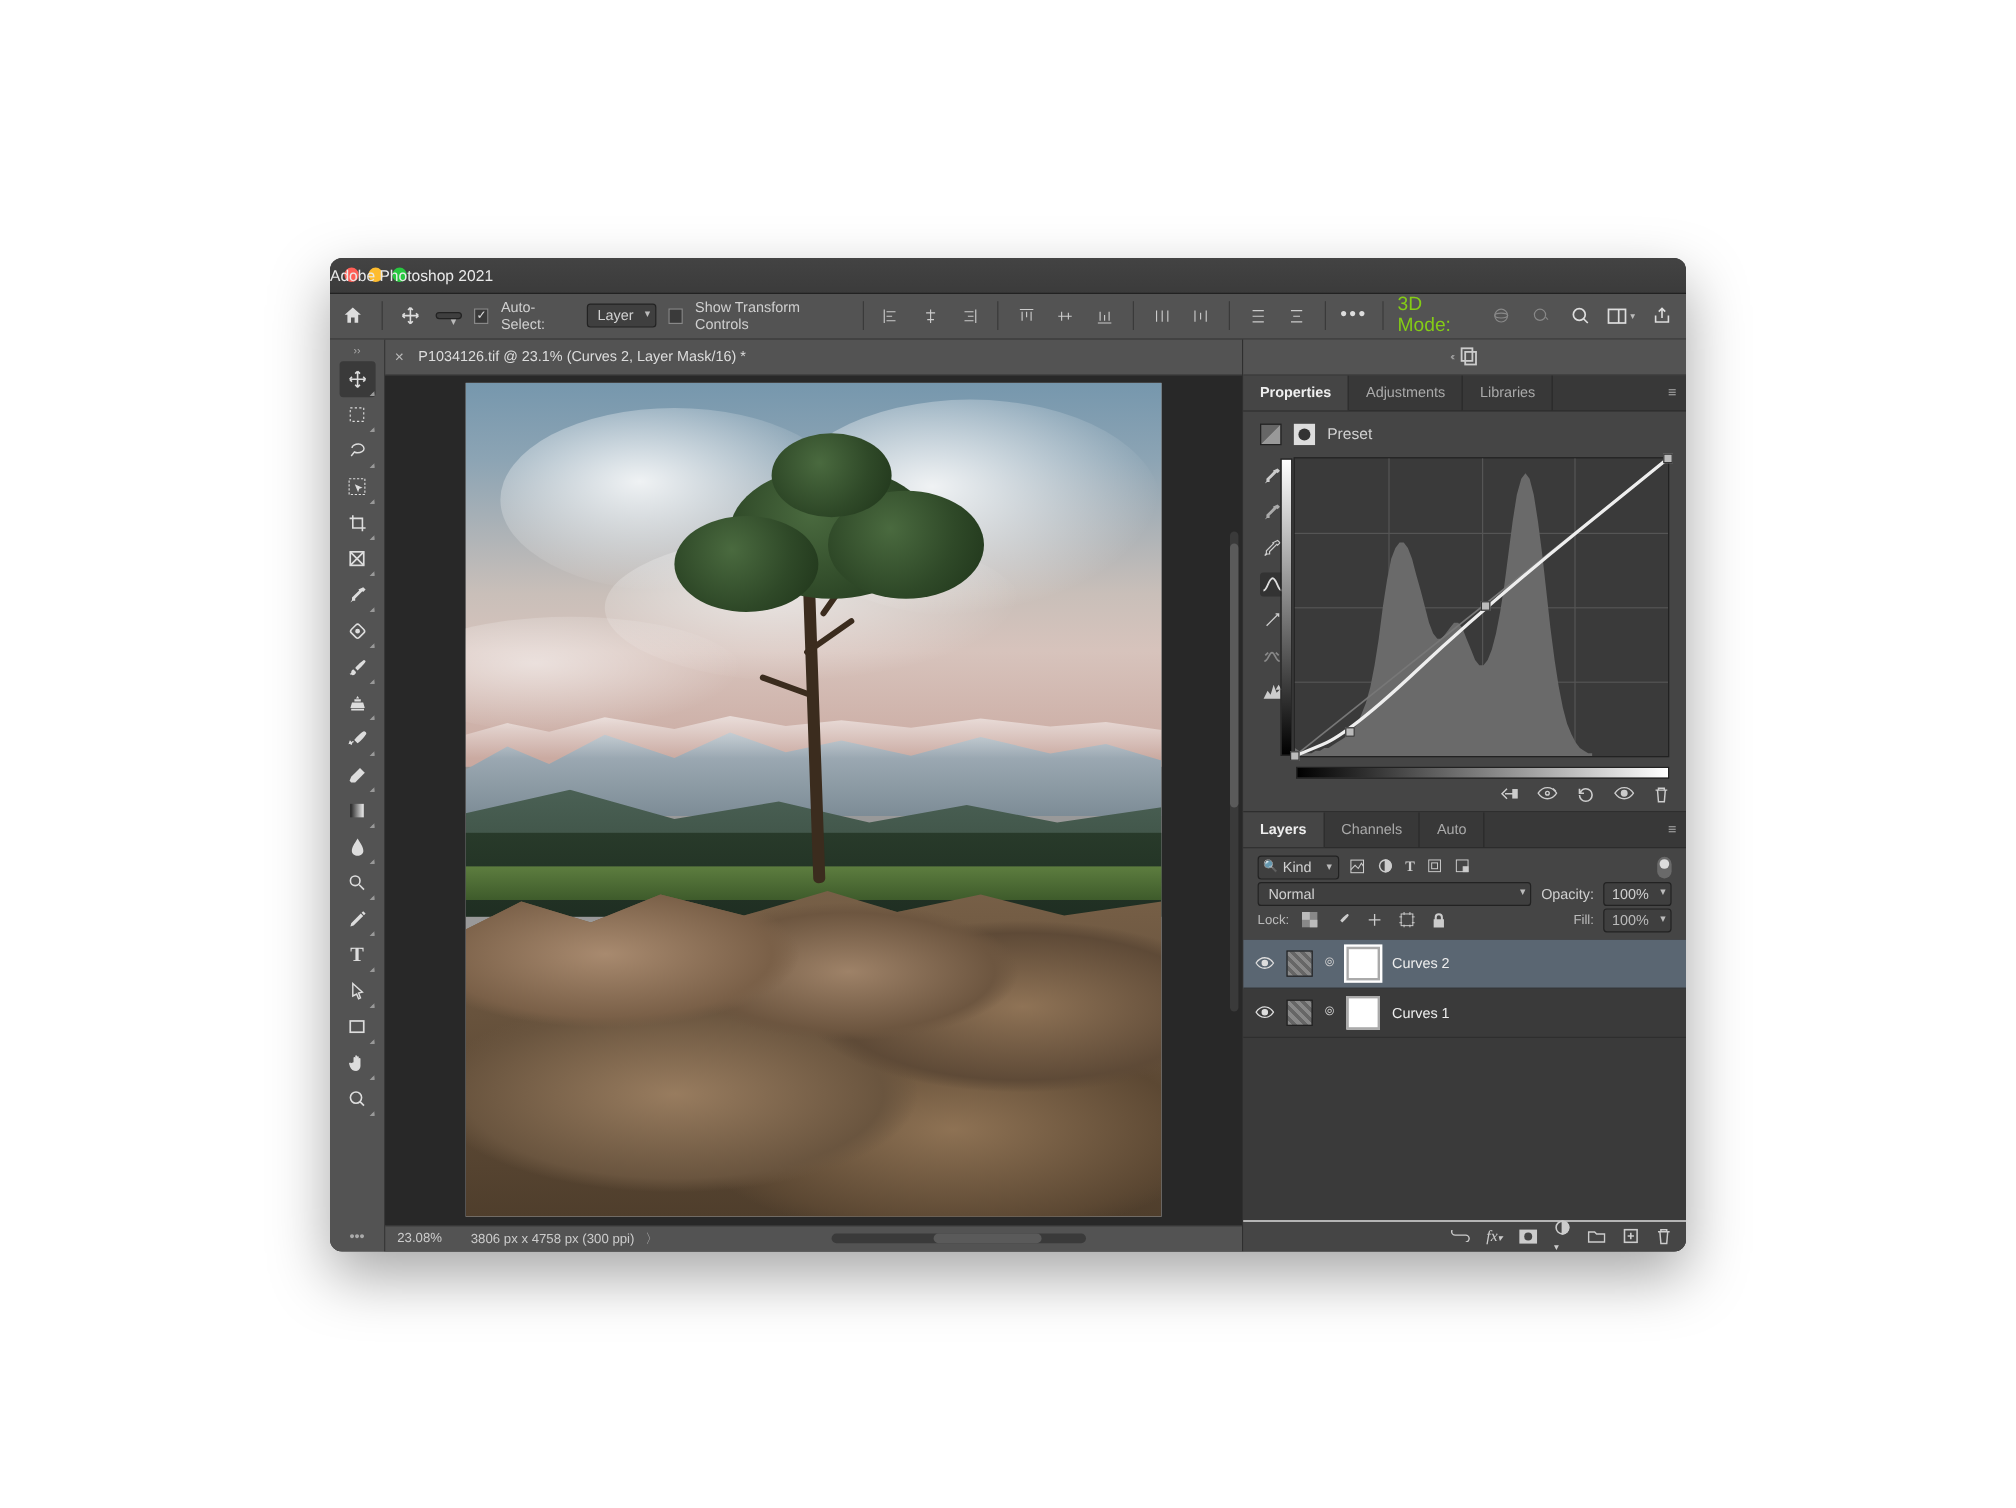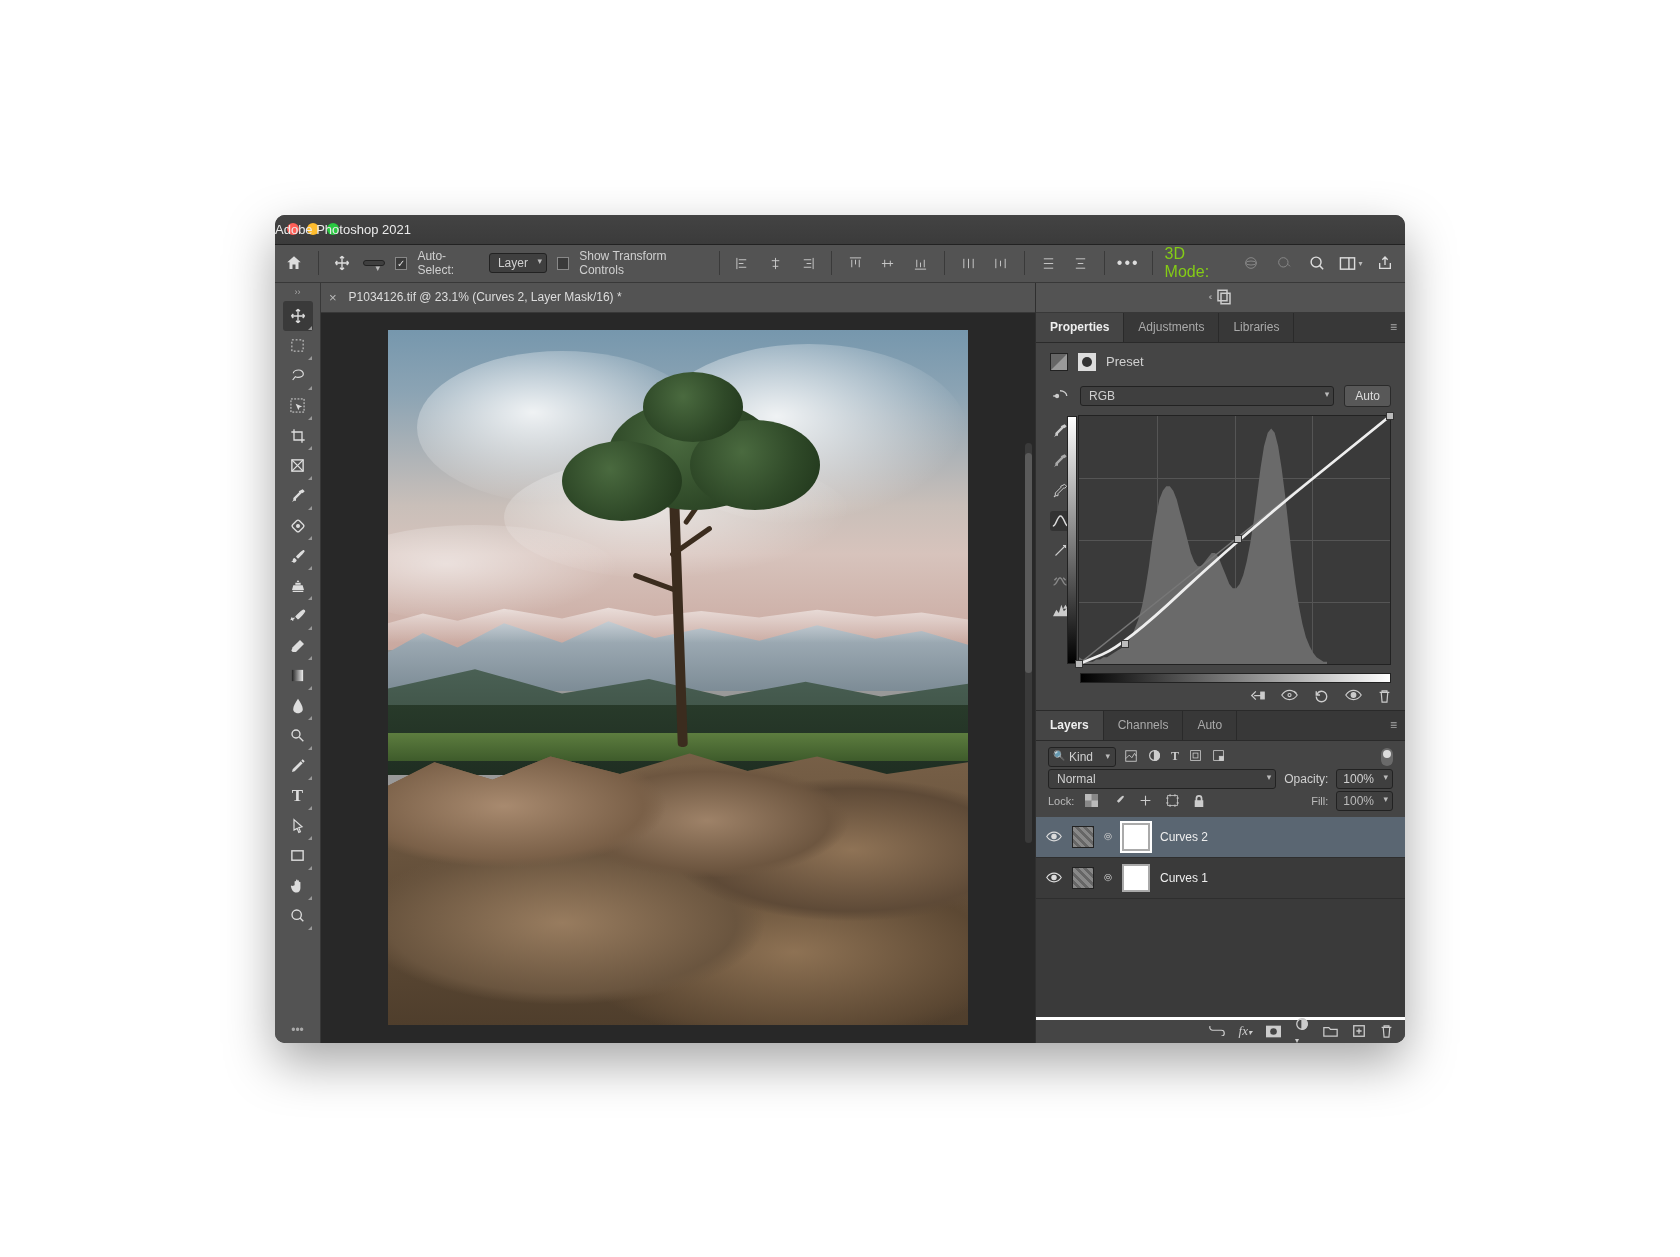--- a/index.html
+++ b/index.html
@@ -134,21 +134,21 @@
   .lockrow .ic{color:#ccc;margin:0 3px}
   .layerlist{flex:1;overflow:auto;background:#3a3a3a}
   .layer{display:flex;align-items:center;padding:6px 10px;gap:10px;border-bottom:1px solid #2e2e2e;}
   .layer.sel{background:#5a6672}
   .layer .eye{width:16px;color:#ddd;cursor:pointer}
   .layer .adjthumb{width:22px;height:22px;border:1px solid #222;display:inline-block;background:repeating-linear-gradient(45deg,#888 0 3px,#666 3px 6px)}
   .layer .link{font-size:10px;color:#ccc}
   .layer .mask{width:28px;height:28px;background:#fff;border:2px solid #aaa;}
   .layer.sel .mask{outline:2px solid #fff}
   .layer .name{color:#eee;font-size:12px}
-  .layer-footer{height:26px;background:#454545;border-top:3px solid #ffffff;display:flex;justify-content:flex-end;align-items:center;gap:14px;padding:0 12px;color:#ccc}
+  .layer-footer{height:26px;background:#454545;border-top:1px solid #ffffff;display:flex;justify-content:flex-end;align-items:center;gap:14px;padding:0 12px;color:#ccc}
   .layer-footer .ic{cursor:pointer;font-size:13px}
   
   svg{display:block}
 </style>
 </head>
 <body>
 
 <div class="window">
 
   <div class="titlebar">
@@ -418,20 +418,30 @@
           <div class="branch" style="left:49%;top:24%;width:60px;height:5px;transform:rotate(-55deg)"></div>
           <div class="canopy" style="left:38%;top:10%;width:170px;height:110px"></div>
           <div class="canopy" style="left:30%;top:16%;width:120px;height:80px"></div>
           <div class="canopy" style="left:52%;top:13%;width:130px;height:90px"></div>
           <div class="canopy" style="left:44%;top:6%;width:100px;height:70px"></div>
         </div>
         <div class="vscroll">
             <div class="thumb"></div>
           </div>
       </div>
+      <div class="status">
+        <span>23.08%</span>
+        <span>
+          <span>3806 px x 4758 px (300 ppi)</span>
+          <span class="chevr">〉</span>
+        </span>
+        <div class="hscroll">
+            <div class="thumb"></div>
+          </div>
+      </div>
     </div>
 
     <div class="rightcol">
       <div class="ministrip">
         <span style="letter-spacing:-2px">‹‹</span>
         <span class="icon-history">
           <svg width="18" height="18" viewBox="0 0 24 24" fill="none" stroke="#ccc" stroke-width="2">
               <rect x="4" y="3" width="12" height="14"></rect>
               <rect x="8" y="7" width="12" height="14"></rect>
             </svg>
@@ -449,30 +459,20 @@
       <div class="prop-panel">
         <div class="prop-header">
           <span class="swatch" style="background:linear-gradient(135deg,#666 49%,#999 51%)"></span>
           <span class="mask-icon">
               <svg width="18" height="18">
                 <rect width="18" height="18" fill="#ddd"></rect>
                 <circle cx="9" cy="9" r="5" fill="#333"></circle>
               </svg>
             </span>
           <span style="font-size:13px">Preset</span>
-        </div>
-        <div class="prop-row">
-          <span class="ctool">
-              <svg width="18" height="16" viewBox="0 0 24 20" fill="none" stroke="#ccc" stroke-width="1.8">
-                <path d="M3 10h3M12 3c5 0 9 3 9 7"></path>
-                <circle cx="8" cy="10" r="2" fill="#ccc"></circle>
-              </svg>
-            </span>
-          <span class="dropdown" style="flex:1">RGB</span>
-          <span class="btn">Auto</span>
         </div>
 
         <div class="curvesrow">
           <div class="curvetools">
             <span class="ctool">
                 <svg width="16" height="16" viewBox="0 0 24 24" fill="#ccc">
                   <path d="M19 2l3 3-3 3-1-1-9 9v3H6l-3 2 2-3v-3l9-9-1-1z"></path>
                 </svg>
               </span>
             <span class="ctool">

